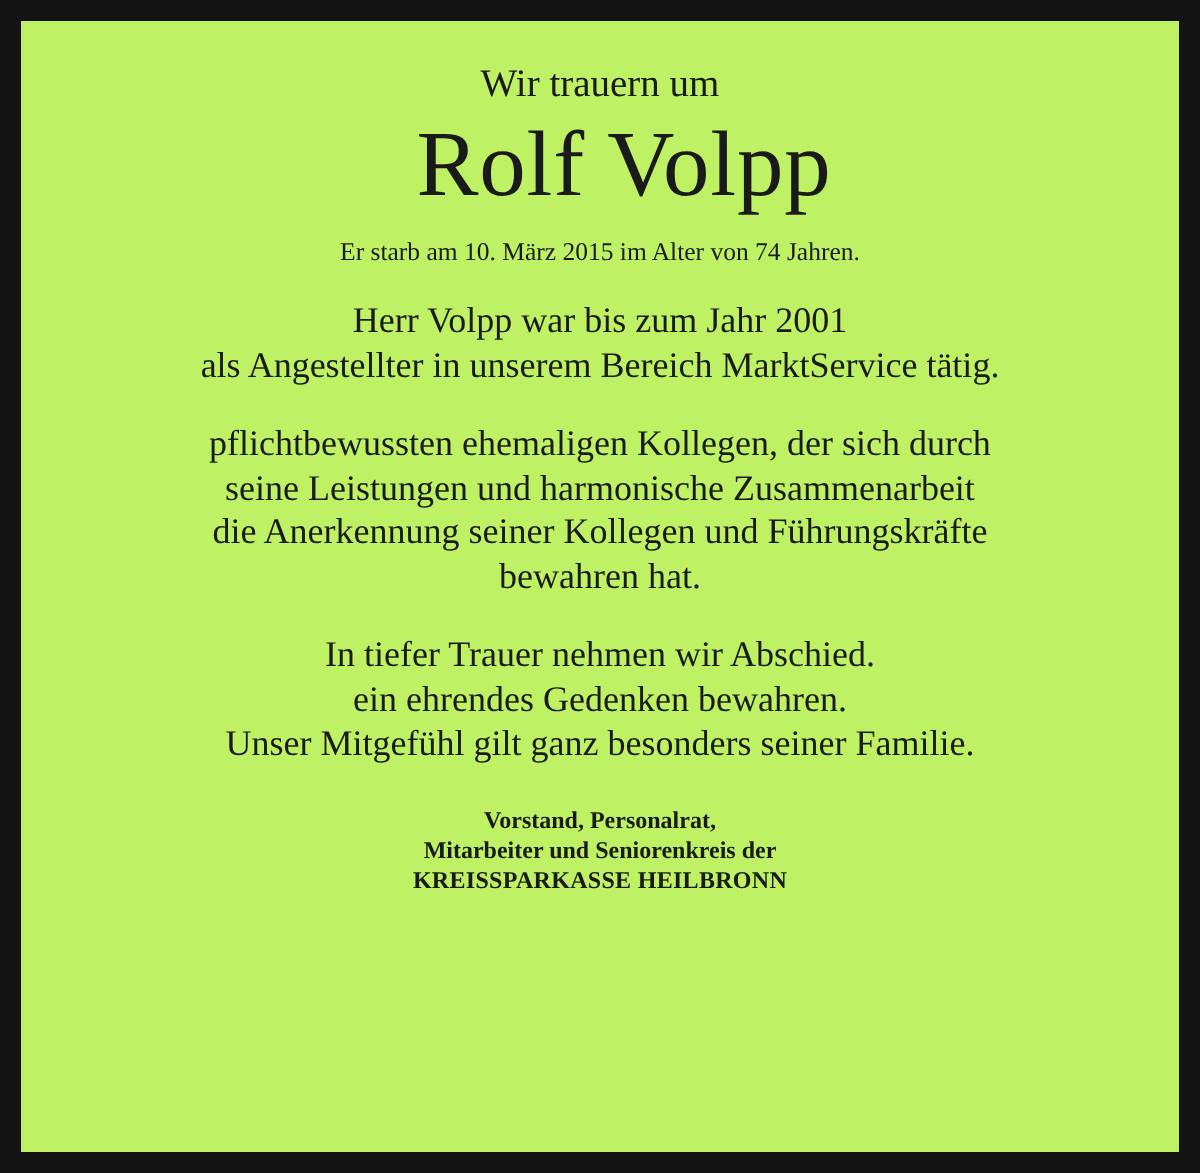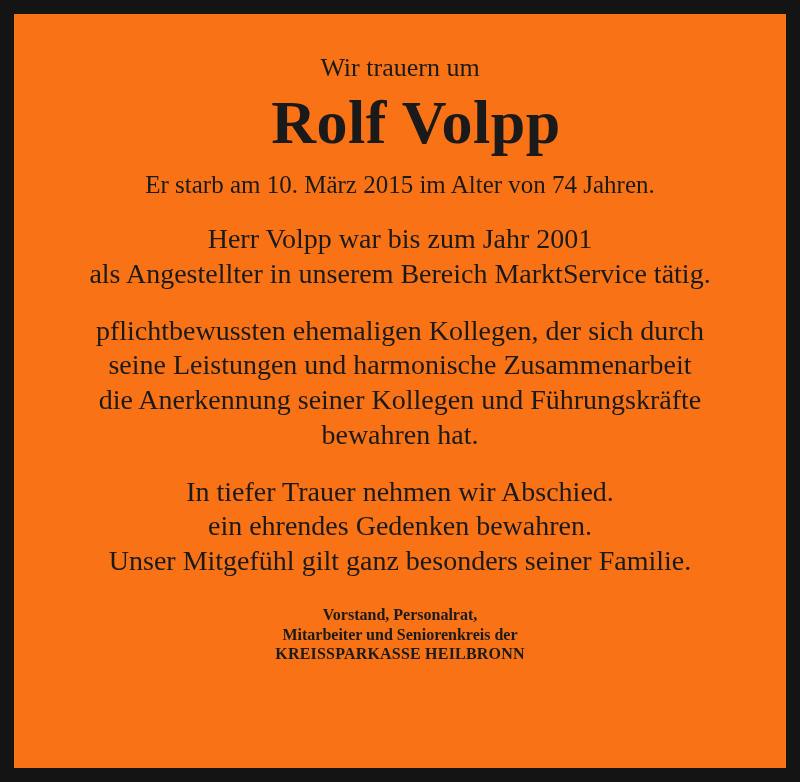--- a/index.html
+++ b/index.html
@@ -11,49 +11,49 @@
     width: 800px;
     height: 782px;
     font-family: "Liberation Serif", serif;
     color: #1a1a1a;
   }
   .notice {
     box-sizing: border-box;
     width: 800px;
     height: 782px;
     border: 14px solid #141414;
-    background: #f97316;
+    background: #bef264;
     display: flex;
     flex-direction: column;
     align-items: center;
-    padding: 30px 26px 18px 26px;
+    padding: 18px 26px 18px 26px;
   }
   .line {
     text-align: center;
     line-height: 1.24;
   }
   .intro {
     font-size: 26px;
     margin-top: 8px;
     margin-bottom: 6px;
   }
   .name {
     font-size: 62px;
-    font-weight: 700;
+    font-weight: 400;
     letter-spacing: 0.5px;
     line-height: 1.05;
     margin-bottom: 14px;
     margin-left: 32px;
   }
   .death-line {
-    font-size: 25px;
+    font-size: 17px;
     margin-bottom: 22px;
   }
   .block {
-    font-size: 28px;
+    font-size: 24px;
     line-height: 1.28;
     margin-bottom: 22px;
     max-width: 700px;
   }
   .block:last-of-type {
     margin-bottom: 0;
   }
   .signature {
     font-size: 16px;
     font-weight: 700;

